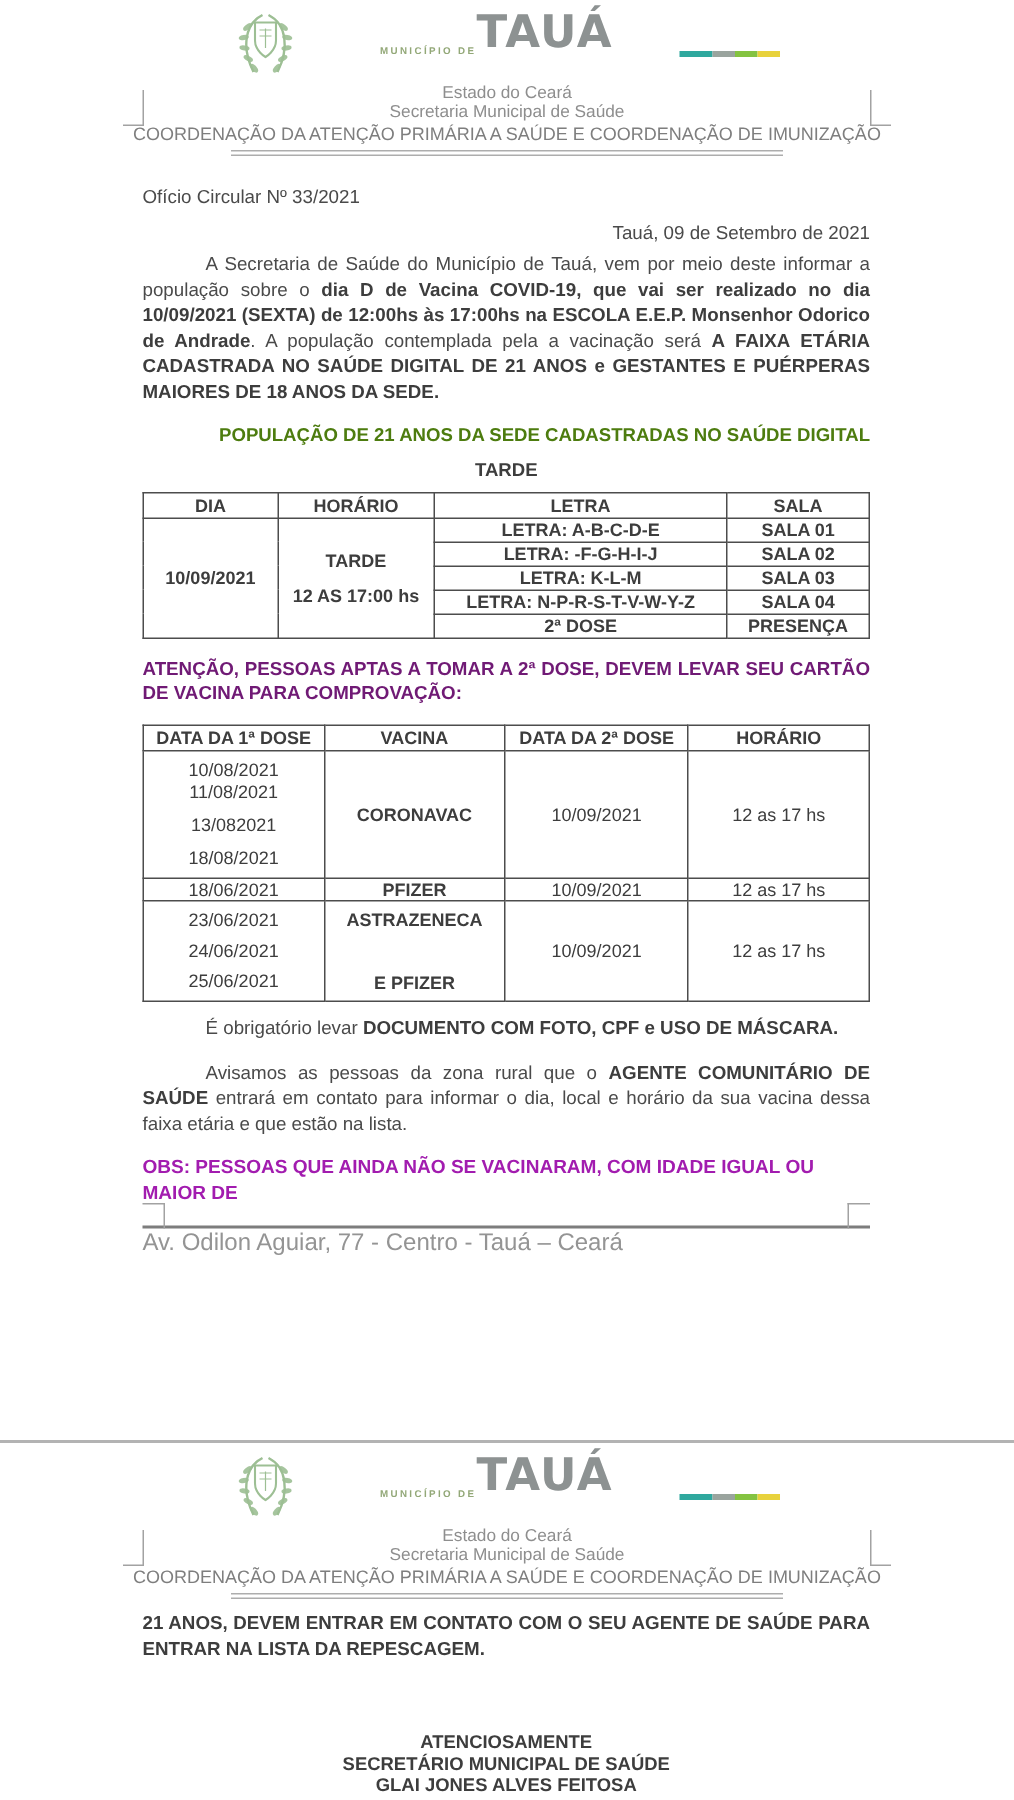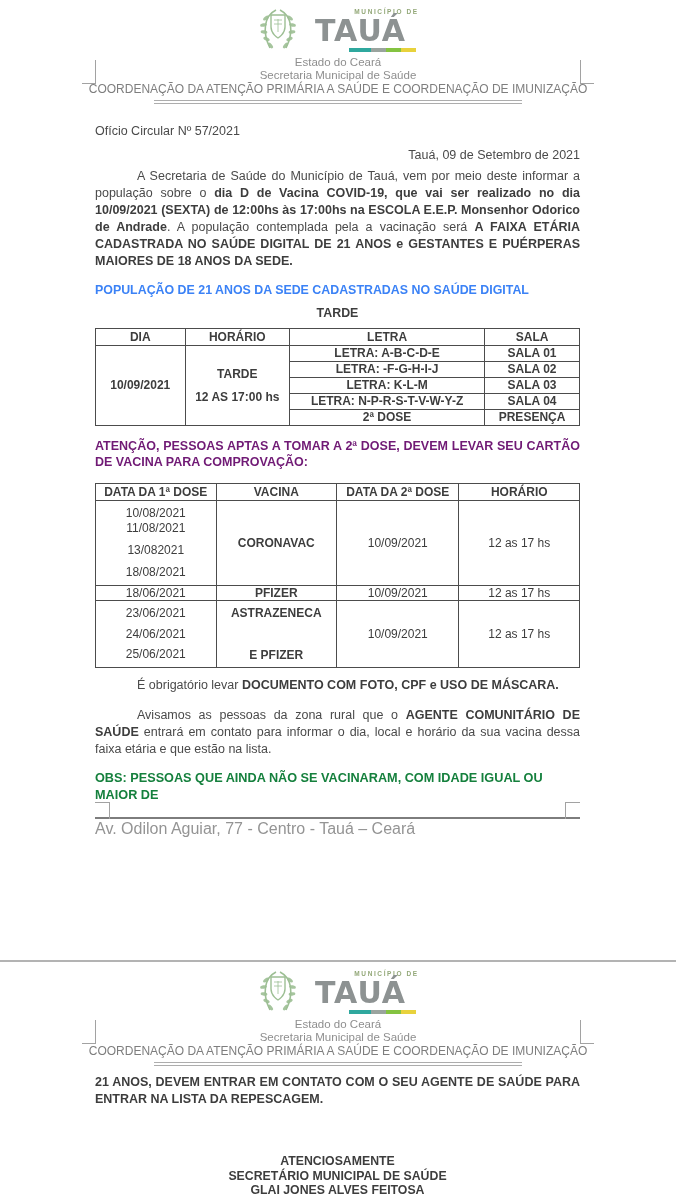--- a/index.html
+++ b/index.html
@@ -12,21 +12,21 @@
   .p2{height:238px;overflow:hidden;}
   .page-divider{height:2px;background:#b3b3b3;}
   .content{padding:0 96px 0 95px;}
 
   
   .doc-header{text-align:center;}
   .p1 .doc-header{padding-top:6px;}
   .p2 .doc-header{padding-top:6px;}
   .logo{display:flex;justify-content:center;align-items:flex-start;gap:3px;height:50px;}
   .crest{margin-top:1px;flex:0 0 auto;}
-  .wm-col{display:flex;flex-direction:column;align-items:center;}
+  .wm-col{display:flex;flex-direction:row;align-items:flex-end;}
   .muni{font-size:6.5px;font-weight:bold;letter-spacing:1.6px;line-height:7px;margin:2px 0 0 52px;}
   .wordmark{font-family:"DejaVu Sans",sans-serif;font-size:30px;font-weight:bold;letter-spacing:1px;line-height:32px;}
   .brand-bar{display:flex;height:4px;margin:1px 0 0 44px;}
   .brand-bar span{display:block;height:100%;}
   .bar-seg0{width:22px;}.bar-seg1{width:15px;}.bar-seg2{width:15px;}.bar-seg3{width:15px;}
   .hline{font-size:11.5px;color:#8e8e8e;line-height:13px;}
   .hline-3{font-size:12px;color:#7e7e7e;line-height:14px;}
   .dbl-rule{width:368px;margin:4px auto 0;height:2px;border-top:1px solid #adadad;border-bottom:1px solid #adadad;}
 
   
@@ -36,21 +36,21 @@
   .p1 .cmark{top:60px;}
   .p2 .cmark{top:58px;}
 
   
   .bt{font-size:12.5px;line-height:17px;text-align:justify;}
   .indent{text-indent:42px;}
   .b,b{font-weight:bold;color:#3d3d3d;}
   .oficio{margin-top:20px;font-size:12.5px;}
   .dateline{margin-top:10px;font-size:12.5px;text-align:right;}
   .intro{margin-top:6px;}
-  .sec-title{margin-top:12px;text-align:left;font-weight:bold;font-size:12.4px;color:#3b82f6;}
+  .sec-title{margin-top:12px;text-align:right;font-weight:bold;font-size:12.4px;color:#4d7c0f;}
   .sec-sub{margin-top:9px;text-align:center;font-weight:bold;font-size:12.4px;color:#3d3d3d;}
 
   
   table{border-collapse:collapse;width:100%;font-size:12px;color:#3d3d3d;}
   .t1{margin-top:8px;}
   .t2{margin-top:8px;}
   th,td{border:1px solid #4c4c4c;text-align:center;vertical-align:middle;padding:0 2px;}
   th{font-weight:bold;height:16px;}
   .t1 td{font-weight:bold;}
   .t1 .sub-row td{height:15px;}
@@ -59,21 +59,21 @@
   .t2 .vax{font-weight:bold;}
   .dates-cell{padding:5px 2px;}
   .dates-cell div{line-height:15px;}
   .dates-cell .sp{margin-top:7px;text-align:center;}
   .stack{display:flex;flex-direction:column;justify-content:space-between;height:56px;}
 
   .attention{margin-top:12px;font-weight:bold;color:#701a75;line-height:16.5px;}
   .confirm{margin-top:10px;}
   .mandatory{margin-top:9px;}
   .rural{margin-top:8px;}
-  .obs{margin-top:7px;font-weight:bold;color:#15803d;font-size:12.7px;text-align:left;}
+  .obs{margin-top:7px;font-weight:bold;color:#a21caf;font-size:12.7px;text-align:left;}
 
   
   .footer-rule{margin-top:6px;border-top:2px solid #7d7d7d;position:relative;}
   .ftick{position:absolute;top:-17px;width:14px;height:16px;}
   .ftick.l{left:0;border-right:1px solid #a2a2a2;border-top:1px solid #a2a2a2;}
   .ftick.r{right:0;border-left:1px solid #a2a2a2;border-top:1px solid #a2a2a2;}
   .footer-text{margin-top:3px;text-align:left;font-size:16px;color:#949494;line-height:13.5px;}
 
   
   .cont{margin-top:8px;font-weight:bold;color:#3d3d3d;}
@@ -117,21 +117,21 @@
         </div>
       </div>
     </div>
     <div class="hline">Estado do Ceará</div>
     <div class="hline">Secretaria Municipal de Saúde</div>
     <div class="hline hline-3">COORDENAÇÃO DA ATENÇÃO PRIMÁRIA A SAÚDE E COORDENAÇÃO DE IMUNIZAÇÃO</div>
     <div class="dbl-rule"></div>
   </div>
 
   <div class="content">
-    <div class="oficio">Ofício Circular Nº 57/2021</div>
+    <div class="oficio">Ofício Circular Nº 33/2021</div>
     <div class="dateline">Tauá, 09 de Setembro de 2021</div>
 
     <p class="bt indent intro"><span>A Secretaria de Saúde do Município de Tauá, vem por meio deste informar a população sobre o </span><span class="b">dia D de Vacina COVID-19, que vai ser realizado no dia 10/09/2021 (SEXTA) de 12:00hs às 17:00hs na ESCOLA E.E.P. Monsenhor Odorico de Andrade</span><span>. A população contemplada pela a vacinação será </span><span class="b">A FAIXA ETÁRIA CADASTRADA NO SAÚDE DIGITAL DE 21 ANOS e GESTANTES E PUÉRPERAS MAIORES DE 18 ANOS DA SEDE.</span></p>
 
     <div class="sec-title">POPULAÇÃO DE 21 ANOS DA SEDE CADASTRADAS NO SAÚDE DIGITAL</div>
     <div class="sec-sub">TARDE</div>
 
     <table class="t1">
       <colgroup>
           <col style="width:18.5%">

